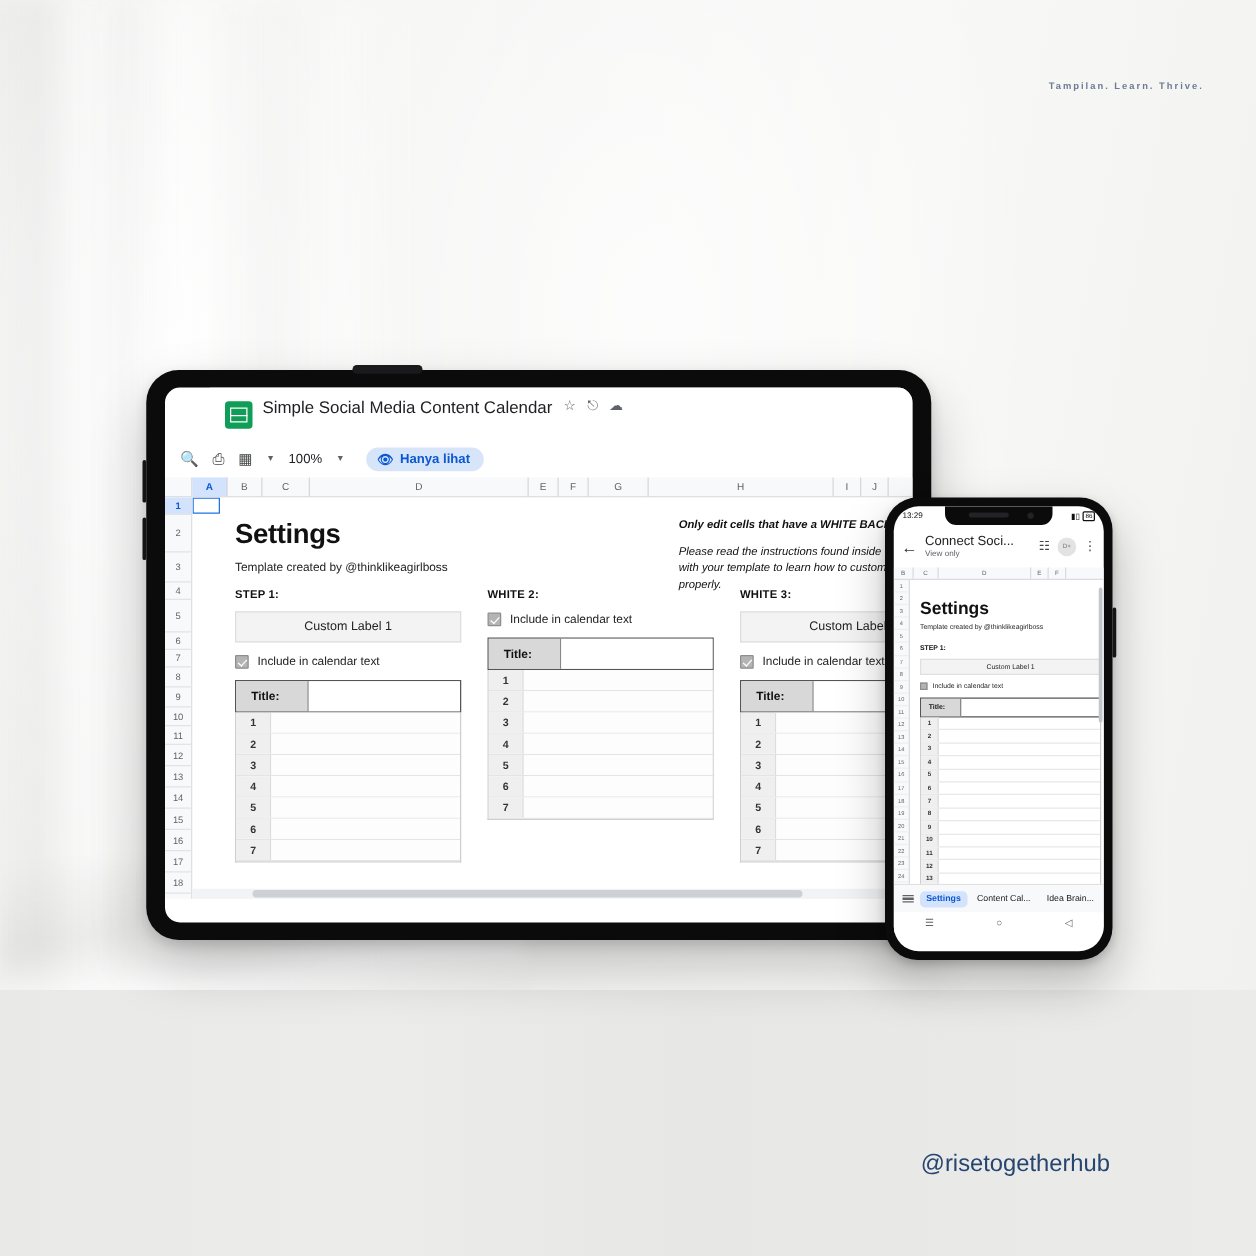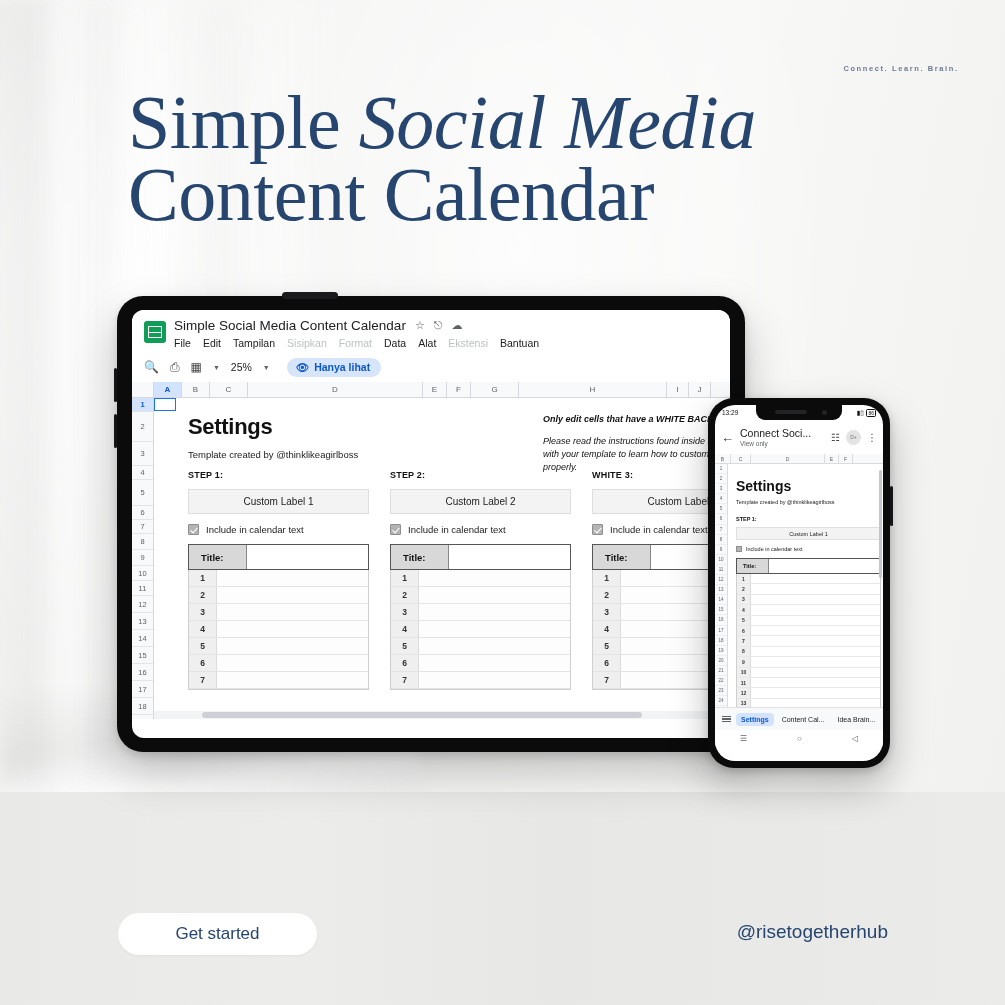--- a/index.html
+++ b/index.html
@@ -91,21 +91,21 @@
   .tb2 { top: 118px; height: 34px; }
   .tablet-screen {
     position: absolute; left: 15px; top: 14px;
     width: 598px; height: 428px;
     background: #ffffff;
     border-radius: 12px;
     overflow: hidden;
   }
 
   
-  .gs-head { height: 42px; background: #fff; padding: 5px 0 0 10px; display: flex; }
+  .gs-head { height: 42px; background: #fff; padding: 5px 0 0 10px; display: flex; margin-left: 36px; }
   .gs-logo {
     width: 22px; height: 22px; margin: 6px 8px 0 2px; border-radius: 3px;
     background: #0f9d58; position: relative; flex: none;
   }
   .gs-logo::before {
     content: ""; position: absolute; left: 4px; top: 5px; right: 4px; bottom: 5px;
     border: 1.4px solid #fff;
   }
   .gs-logo::after {
     content: ""; position: absolute; left: 4px; top: 10.5px; right: 4px; height: 1.4px; background: #fff;
@@ -284,64 +284,49 @@
 <div id="stage">
 
   <div class="bg-top"></div>
   <div class="drape d1"></div>
   <div class="drape d2"></div>
   <div class="drape d3"></div>
   <div class="drape-fold"></div>
   <div class="bg-bottom"></div>
 
   <div class="logo">
-    <div class="logo-tag">Connect. Learn. Brain.</div>
+    <div class="logo-tag">Tampilan. Learn. Thrive.</div>
   </div>
 
-  <div class="headline">
-    <span>Simple </span><span class="it">Social Media</span><br>
-    <span>Content Calendar</span>
-  </div>
 
   <div class="tablet">
     <div class="tablet-cam"></div>
     <div class="tablet-btn tb1"></div>
     <div class="tablet-btn tb2"></div>
 
     <div class="tablet-screen">
 
       <div class="gs-head">
         <div class="gs-logo"></div>
         <div class="gs-titlewrap">
           <div class="gs-titlerow">
             <span class="gs-title">Simple Social Media Content Calendar</span>
             <span class="gs-tic">☆</span>
             <span class="gs-tic">⎋</span>
             <span class="gs-tic">☁</span>
           </div>
-          <div class="gs-menu" id="menu-bar">
-              <span>File</span>
-              <span>Edit</span>
-              <span>Tampilan</span>
-              <span class="dim">Sisipkan</span>
-              <span class="dim">Format</span>
-              <span>Data</span>
-              <span>Alat</span>
-              <span class="dim">Ekstensi</span>
-              <span>Bantuan</span>
-            </div>
         </div>
       </div>
 
       <div class="gs-toolbar">
         <span class="tb-ic">🔍</span>
         <span class="tb-ic">⎙</span>
         <span class="tb-ic">▦</span>
         <span class="tb-caret">▼</span>
-        <span class="tb-zoom">25%</span>
+        <span class="tb-zoom">100%</span>
         <span class="tb-caret">▼</span>
         <span class="viewonly">
           <span>👁</span>
           <span>Hanya lihat</span>
         </span>
       </div>
 
 
       <div class="grid">
         <div class="colhdr" id="col-headers">
@@ -429,22 +414,21 @@
                       <div class="n">6</div>
                       <div class="v"></div>
                     </div>
                     <div class="nr">
                       <div class="n">7</div>
                       <div class="v"></div>
                     </div>
                   </div>
                 </div>
                 <div class="stepcol">
-                  <div class="slabel">STEP 2:</div>
-                  <div class="custom">Custom Label 2</div>
+                  <div class="slabel">WHITE 2:</div>
                   <div class="chkrow">
                     <span class="chk"></span>
                     <span>Include in calendar text</span>
                   </div>
                   <div class="titlebox">
                     <div class="tl">Title:</div>
                     <div class="tv"></div>
                   </div>
                   <div class="numlist">
                     <div class="nr">
@@ -665,16 +649,15 @@
       </div>
 
       <div class="pnav" id="phone-nav">
           <span>☰</span>
           <span>○</span>
           <span>◁</span>
         </div>
     </div>
   </div>
 
-  <div class="cta">Get started</div>
   <div class="handle">@risetogetherhub</div>
 
 </div>
 
 </body></html>

